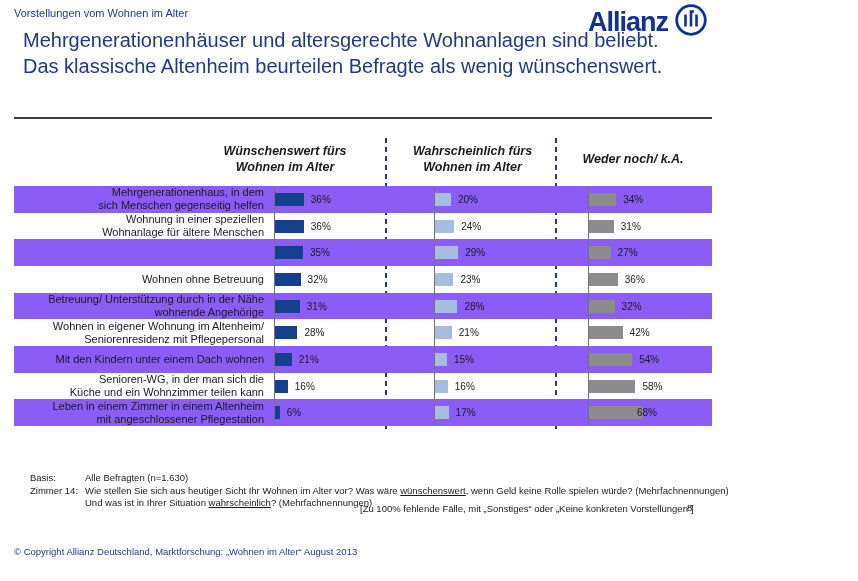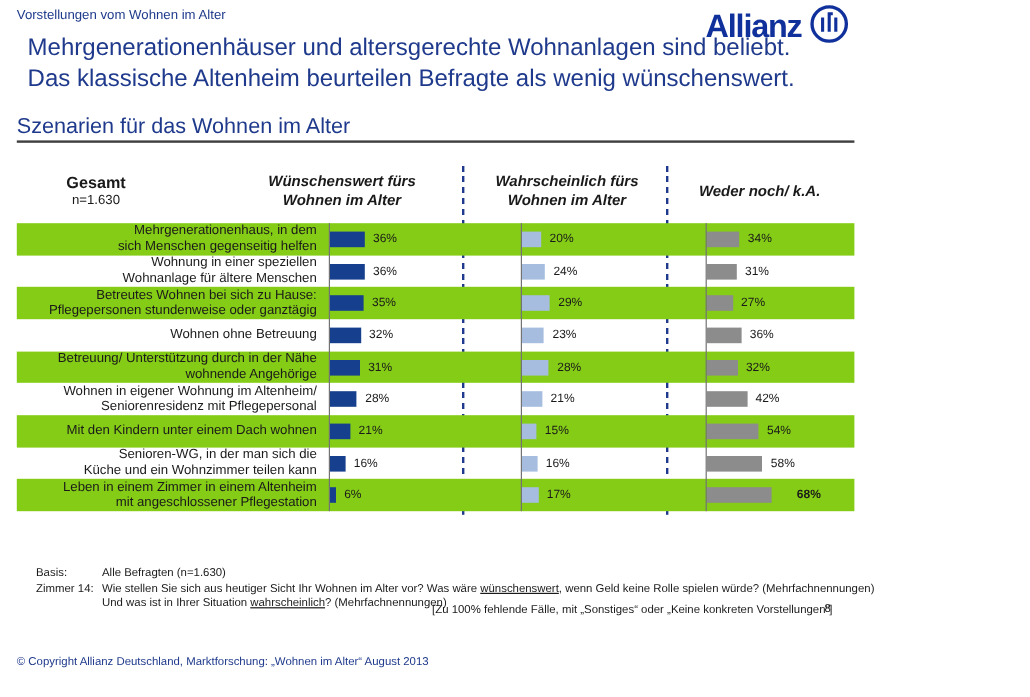--- a/index.html
+++ b/index.html
@@ -36,21 +36,21 @@
   .col-header.h3 { left:558px; width:150px; top:151px; }
   .vsep {
     position:absolute; top:138px; height:291px; width:2px;
     background:repeating-linear-gradient(to bottom, #1F3A8C 0px, #1F3A8C 5px, transparent 5px, transparent 9px);
   }
   .vsep.s1 { left:385px; } .vsep.s2 { left:555px; }
   .chart { position:absolute; left:14px; top:186px; width:698px; height:240px; }
   .axis { position:absolute; top:0; bottom:0; width:1px; background:#737373; }
   .rows { position:absolute; inset:0; display:flex; flex-direction:column; }
   .row { position:relative; flex:1; }
-  .row.odd { background:#84cc16; }
+  .row.odd { background:#8b5cf6; }
   .row-label {
     position:absolute; left:0; top:0; bottom:0; width:250px;
     display:flex; align-items:center; justify-content:flex-end;
     text-align:right; font-size:11px; line-height:13px; white-space:pre-line; color:#1a1a1a;
   }
   .bar { position:absolute; height:13px; top:50%; margin-top:-6.5px; }
   .bar-value {
     position:absolute; top:0; bottom:0; display:flex; align-items:center;
     font-size:10px; color:#1a1a1a;
   }
@@ -78,27 +78,22 @@
         <path d="M22.5 11.5 v12" stroke="#10309B" stroke-width="2.6" fill="none"></path>
       </svg>
     </span>
   </div>
 
   <div class="title">
     <div>Mehrgenerationenhäuser und altersgerechte Wohnanlagen sind beliebt.</div>
     <div>Das klassische Altenheim beurteilen Befragte als wenig wünschenswert.</div>
   </div>
 
-  <div class="section-title">Szenarien für das Wohnen im Alter</div>
   <div class="section-rule"></div>
 
-  <div class="gesamt-block">
-    <div class="gesamt-label">Gesamt</div>
-    <div class="gesamt-sub">n=1.630</div>
-  </div>
 
   <div class="col-header h1">Wünschenswert fürs
 Wohnen im Alter</div>
   <div class="col-header h2">Wahrscheinlich fürs
 Wohnen im Alter</div>
   <div class="col-header h3">Weder noch/ k.A.</div>
 
   <div class="vsep s1"></div>
   <div class="vsep s2"></div>
 
@@ -118,22 +113,20 @@
           <div class="row-label">Wohnung in einer speziellen
 Wohnanlage für ältere Menschen</div>
           <div class="bar" style="left: 261px; width: 28.8px; background: rgb(22, 64, 142);"></div>
           <div class="bar-value" style="left: 296.8px;">36%</div>
           <div class="bar" style="left: 421px; width: 19.2px; background: rgb(166, 189, 224);"></div>
           <div class="bar-value" style="left: 447.2px;">24%</div>
           <div class="bar" style="left: 575px; width: 24.8px; background: rgb(140, 140, 140);"></div>
           <div class="bar-value" style="left: 606.8px;">31%</div>
         </div>
         <div class="row odd">
-          <div class="row-label">Betreutes Wohnen bei sich zu Hause:
-Pflegepersonen stundenweise oder ganztägig</div>
           <div class="bar" style="left: 261px; width: 28px; background: rgb(22, 64, 142);"></div>
           <div class="bar-value" style="left: 296px;">35%</div>
           <div class="bar" style="left: 421px; width: 23.2px; background: rgb(166, 189, 224);"></div>
           <div class="bar-value" style="left: 451.2px;">29%</div>
           <div class="bar" style="left: 575px; width: 21.6px; background: rgb(140, 140, 140);"></div>
           <div class="bar-value" style="left: 603.6px;">27%</div>
         </div>
         <div class="row">
           <div class="row-label">Wohnen ohne Betreuung</div>
           <div class="bar" style="left: 261px; width: 25.6px; background: rgb(22, 64, 142);"></div>
@@ -183,21 +176,21 @@
           <div class="bar-value" style="left: 628.4px;">58%</div>
         </div>
         <div class="row odd">
           <div class="row-label">Leben in einem Zimmer in einem Altenheim
 mit angeschlossener Pflegestation</div>
           <div class="bar" style="left: 261px; width: 4.8px; background: rgb(22, 64, 142);"></div>
           <div class="bar-value" style="left: 272.8px;">6%</div>
           <div class="bar" style="left: 421px; width: 13.6px; background: rgb(166, 189, 224);"></div>
           <div class="bar-value" style="left: 441.6px;">17%</div>
           <div class="bar" style="left: 575px; width: 54.4px; background: rgb(140, 140, 140);"></div>
-          <div class="bar-value" style="left: 650px; font-weight: bold;">68%</div>
+          <div class="bar-value" style="left: 623px;">68%</div>
         </div>
       </div>
     <div class="axis" style="left:260px"></div>
     <div class="axis" style="left:420px"></div>
     <div class="axis" style="left:574px"></div>
   </div>
 
   <div class="footer-label" style="top:472px">Basis:</div>
   <div class="footer-text" style="top:472px">Alle Befragten (n=1.630)</div>
 

